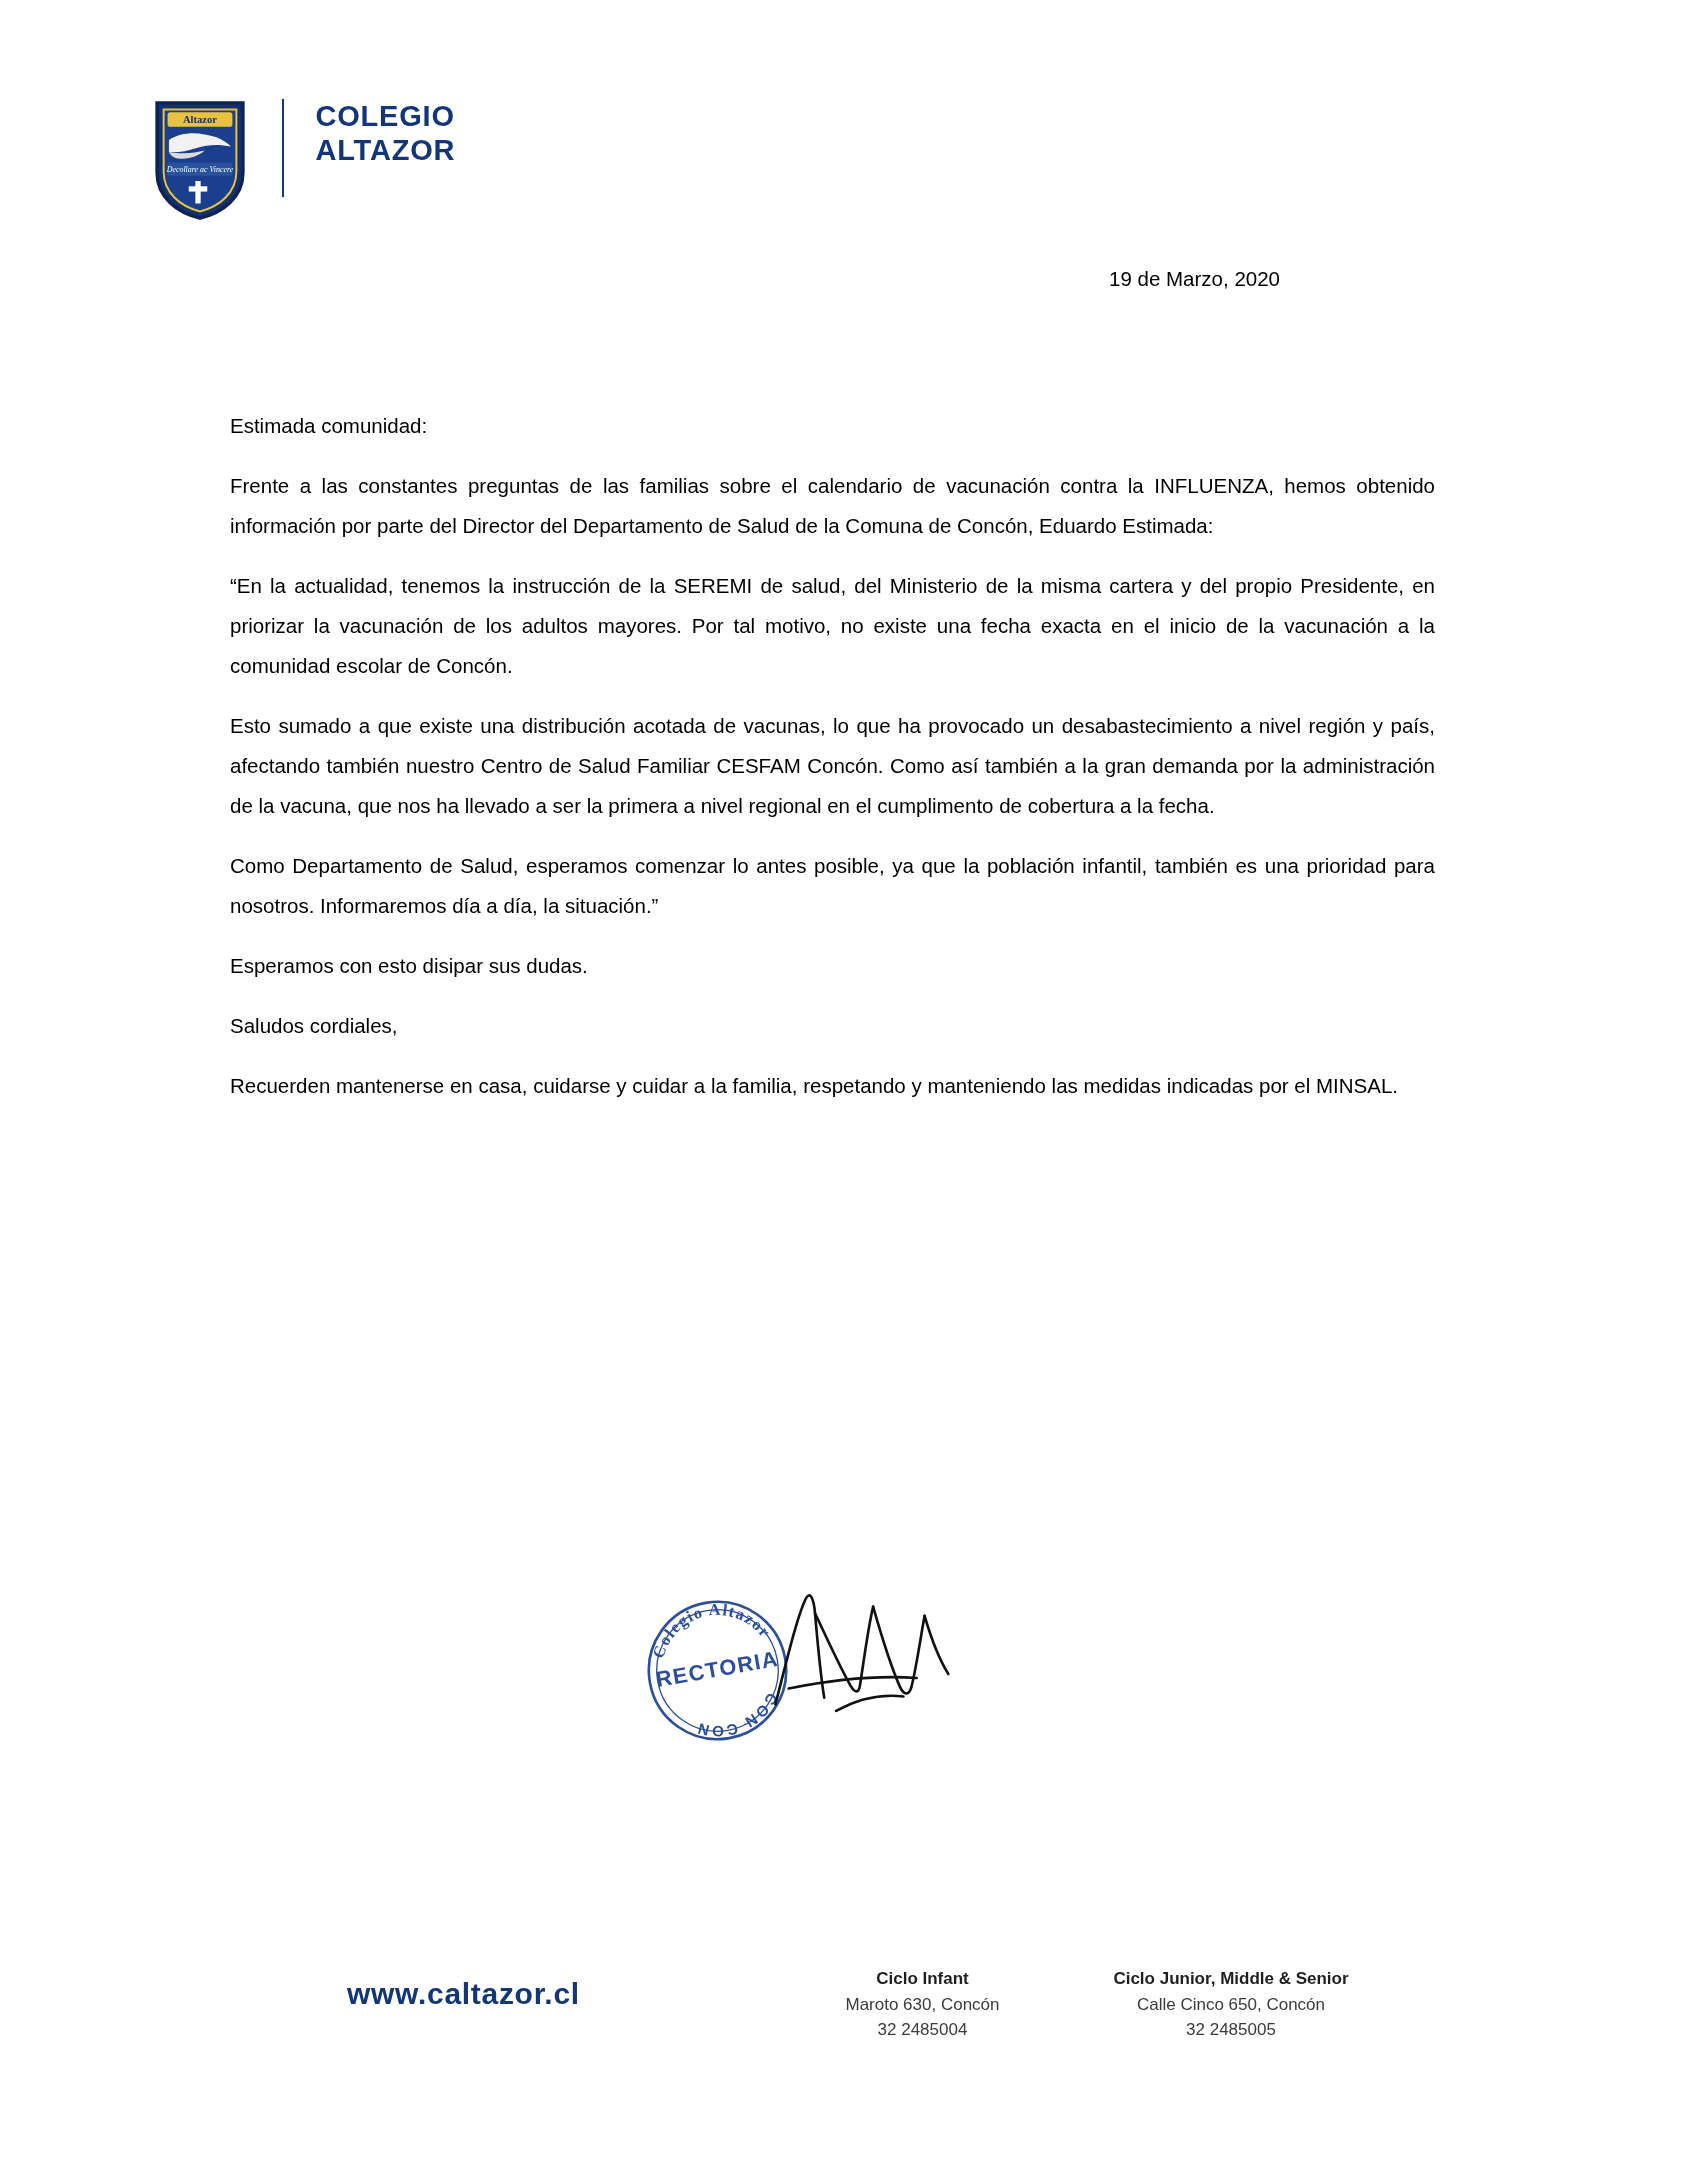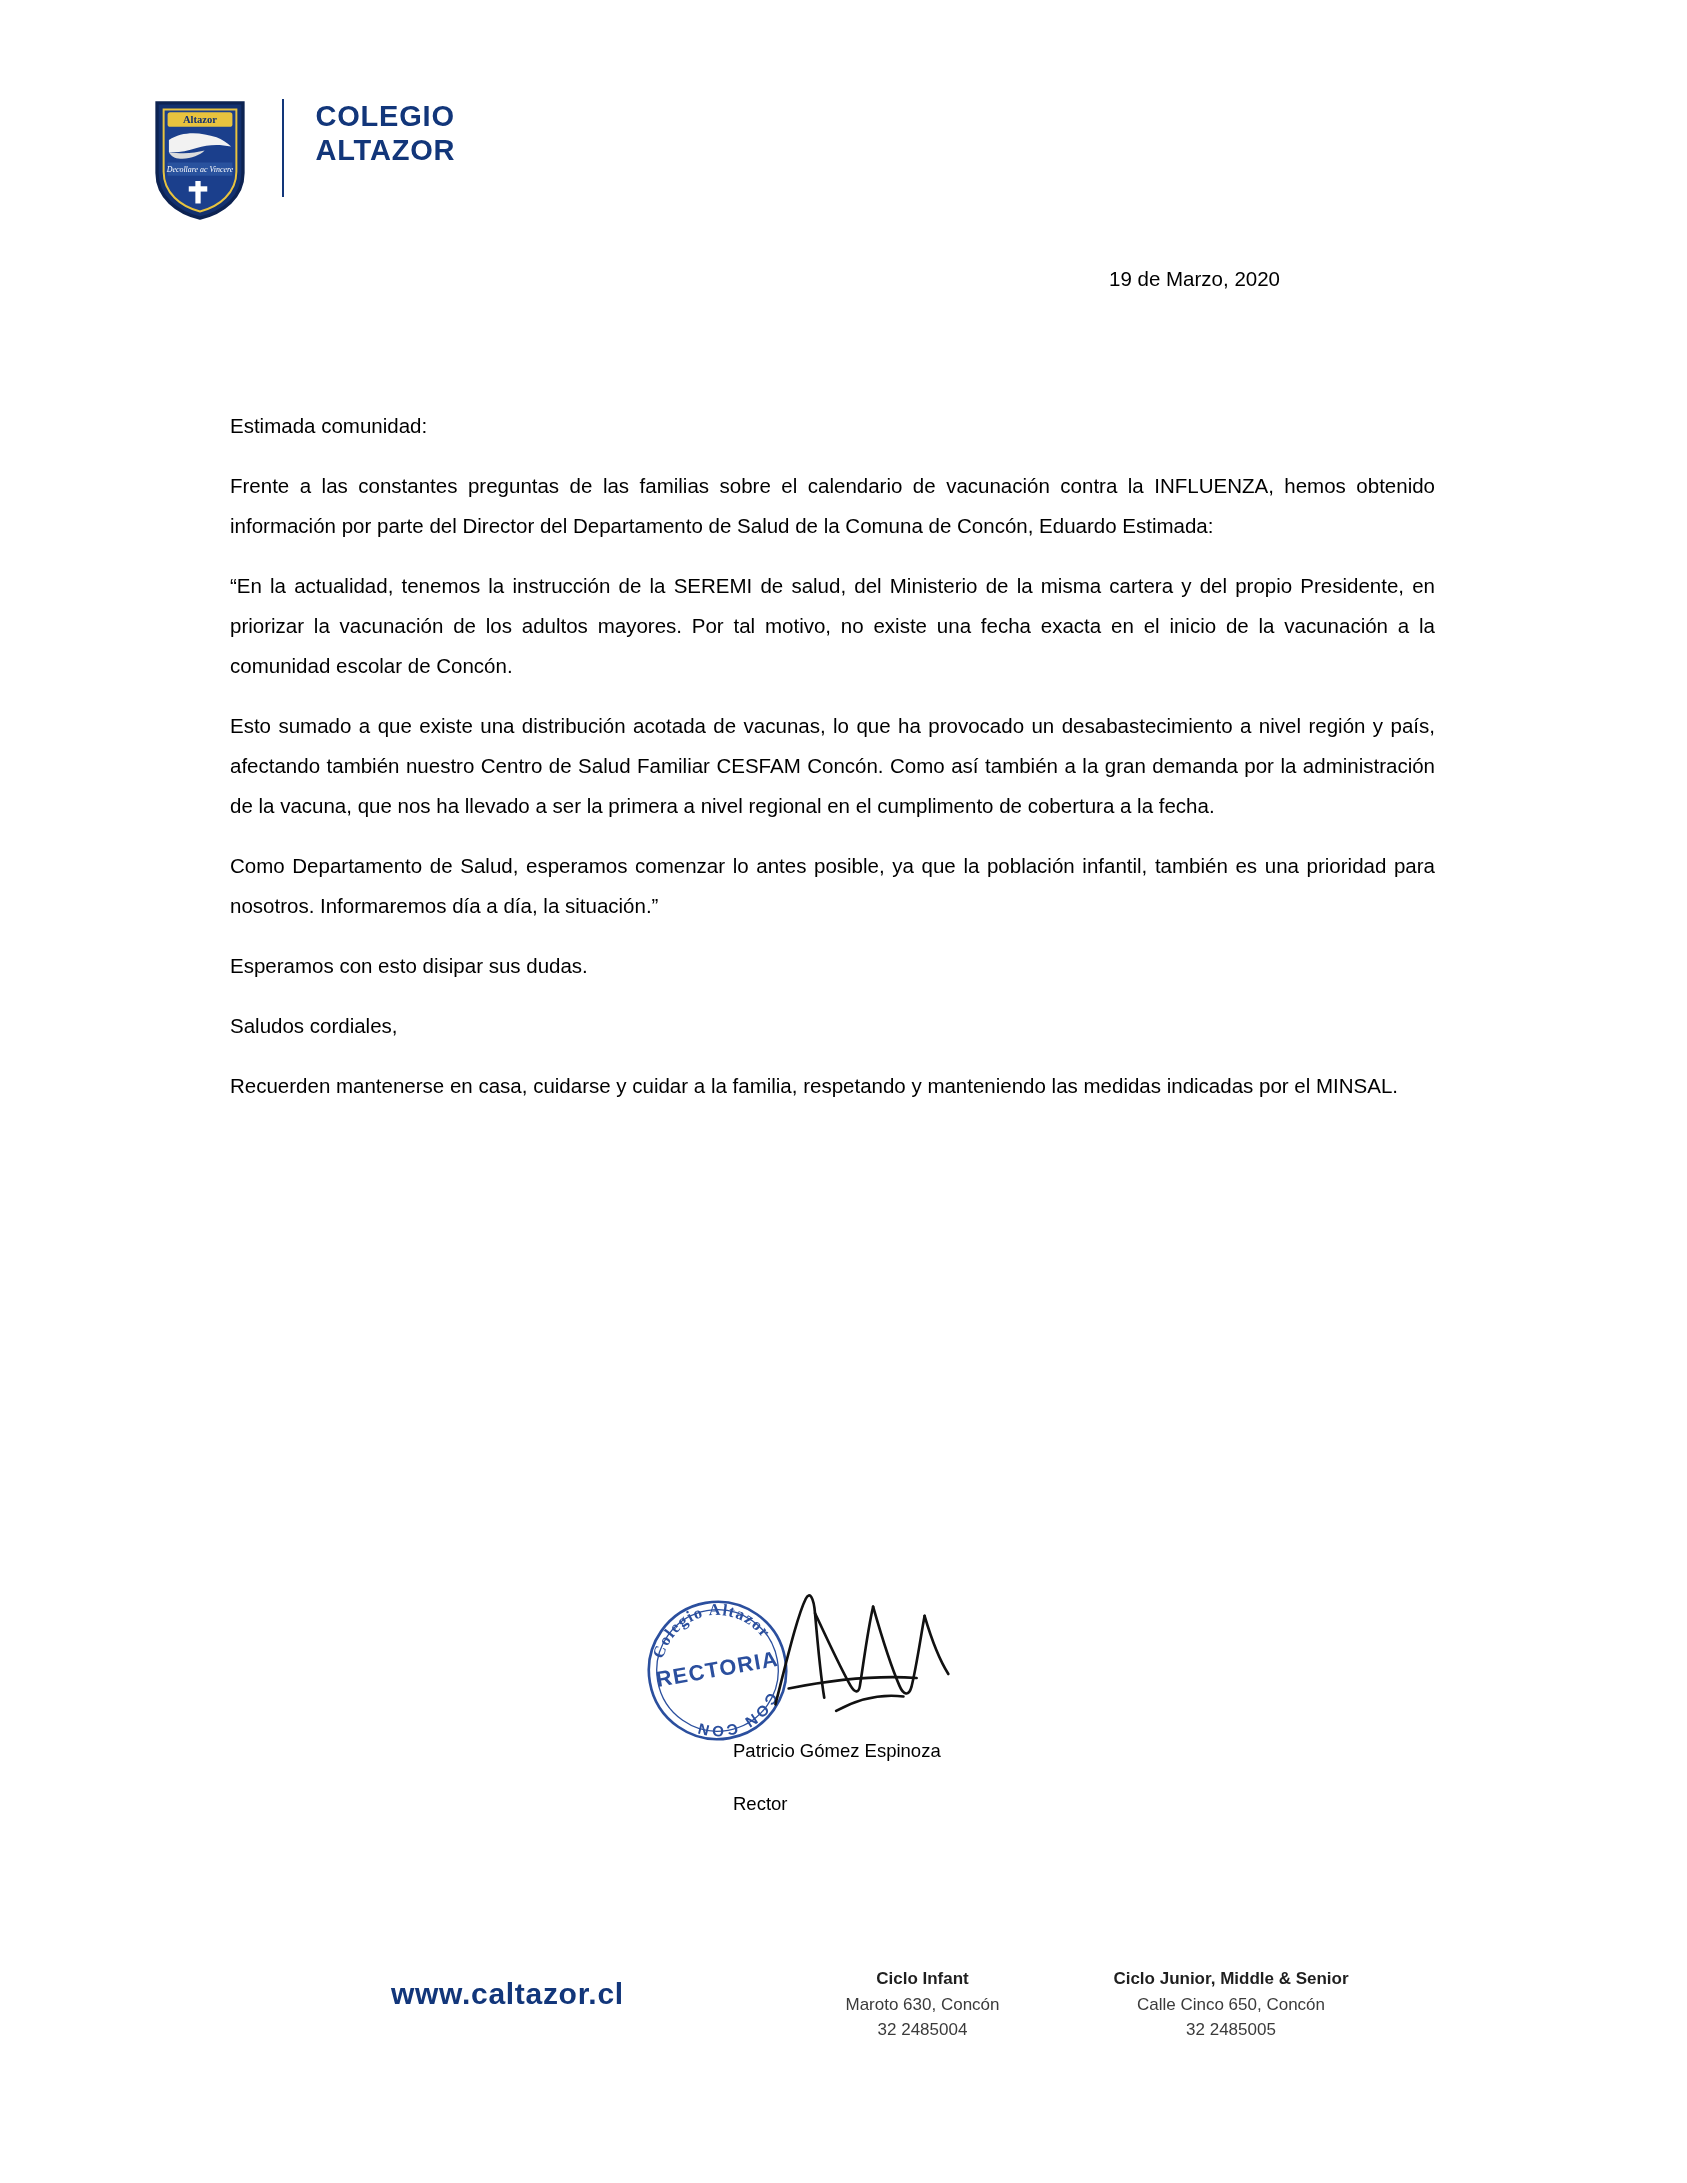--- a/index.html
+++ b/index.html
@@ -129,21 +129,20 @@
   }
   .footer-site {
     position: absolute;
     left: 347px;
     top: 18.5px;
     font-family: "Liberation Sans", sans-serif;
     font-weight: bold;
     font-size: 30px;
     letter-spacing: 0.7px;
     color: #12367a;
-    margin-left: 44px;
   }
   .footer-col {
     position: absolute;
     top: 8px;
     font-size: 17px;
     line-height: 1.5;
     color: #3b3b3b;
     text-align: center;
   }
   .footer-col .ftitle {
@@ -219,24 +218,20 @@
           <path d="M32 196 C52 118 66 60 78 36 C84 24 90 34 92 58 C96 104 100 150 106 186"></path>
           <path d="M92 58 C112 100 130 140 146 168 C152 178 158 180 160 168 C166 130 172 82 180 48"></path>
           <path d="M180 48 C192 90 206 136 220 168 C226 182 234 184 238 170 C246 138 252 94 258 62"></path>
           <path d="M258 62 C268 96 280 128 294 150"></path>
           <path d="M52 172 C112 160 186 152 246 156"></path>
           <path d="M124 206 C156 188 192 180 226 184"></path>
         </g>
       </svg>
     </div>
 
-    <div class="sig-name">
-      <span>Patricio Gómez Espinoza</span><br>
-      <span>Rector</span>
-    </div>
   </div>
 
   <div class="footer">
     <div class="footer-site">www.caltazor.cl</div>
 
     <div class="footer-col col-a">
       <span class="ftitle">Ciclo Infant</span>
       <span>Maroto 630, Concón</span><br>
       <span>32 2485004</span>
     </div>

